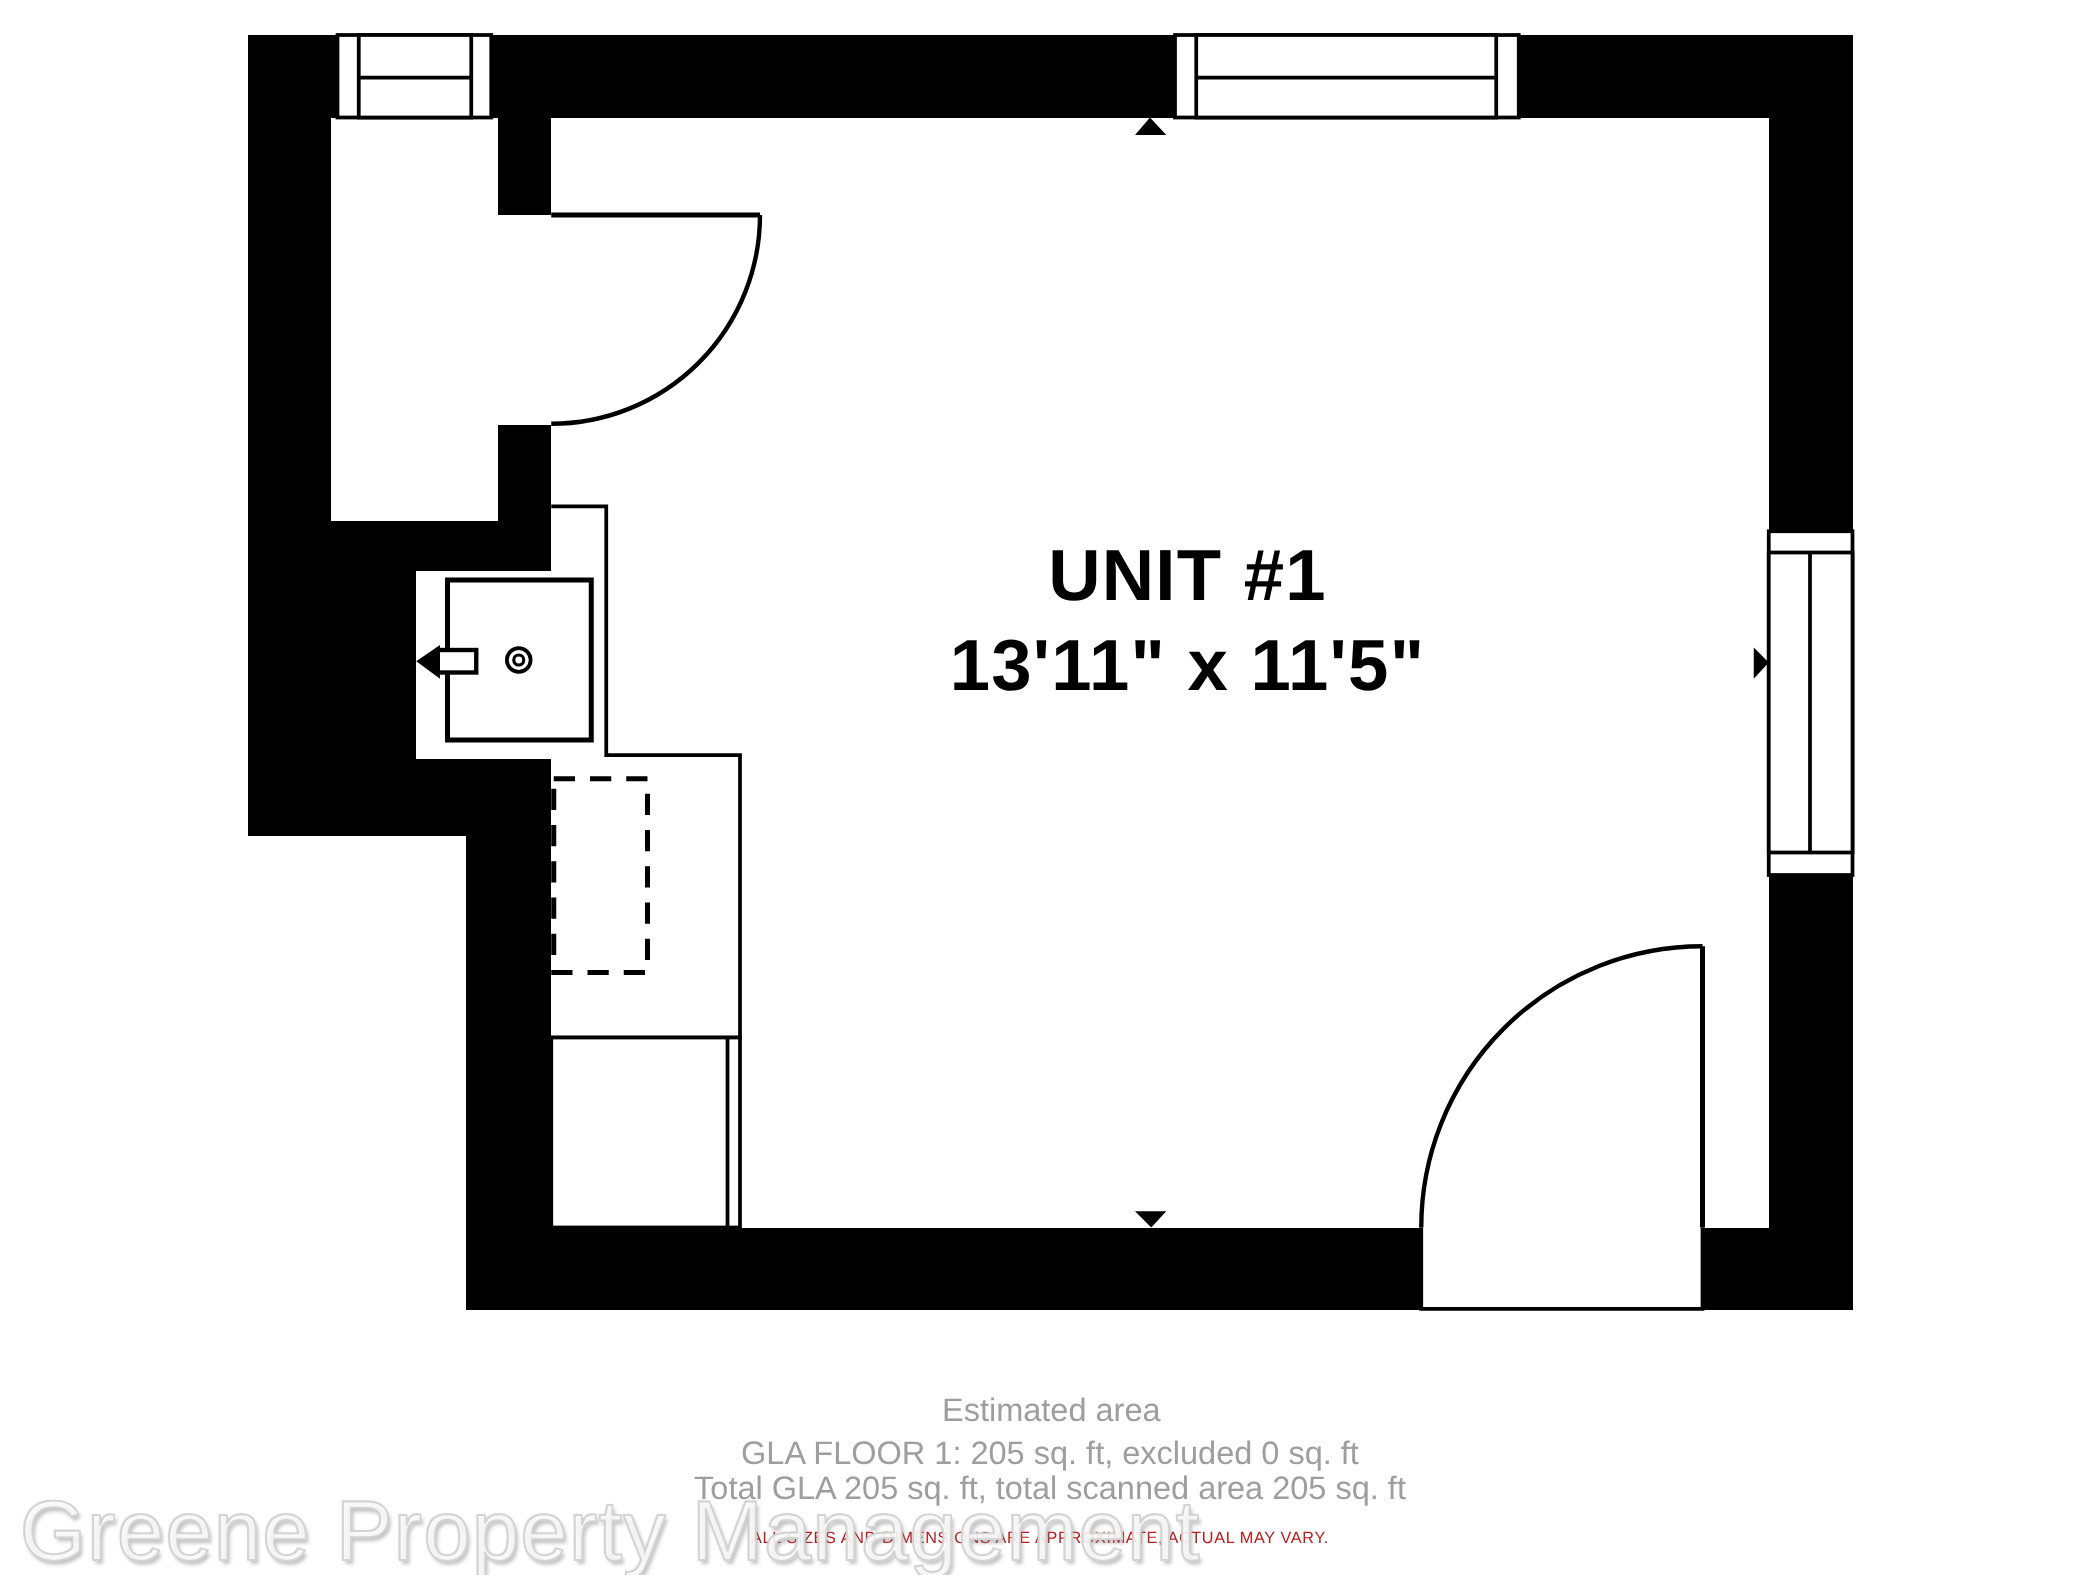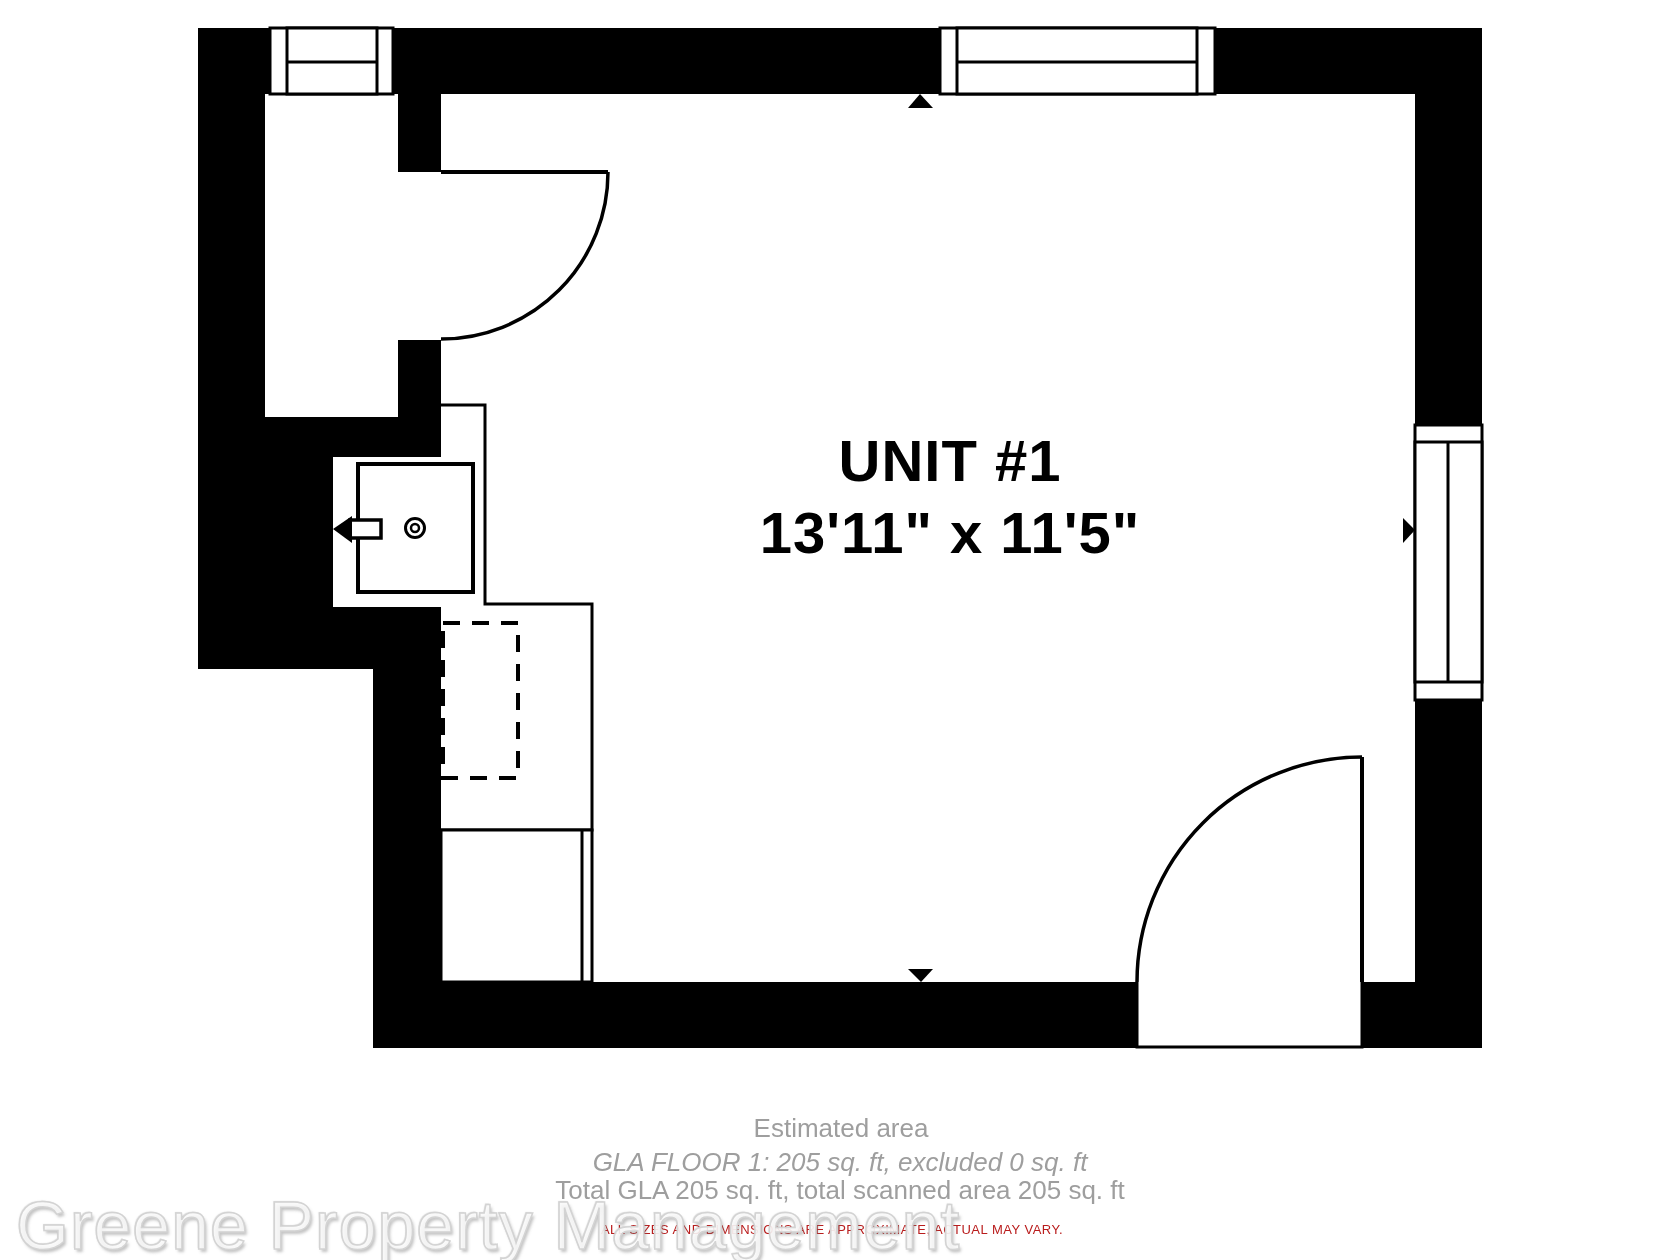--- a/index.html
+++ b/index.html
@@ -16,21 +16,21 @@
   }
   .room-dims {
     left:950px; top:499px; transform:translateX(-50%);
     font-size:58px; font-weight:bold; letter-spacing:1px; color:#000;
   }
   .footer-line {
     transform:translateX(-50%);
     font-size:26px; color:#9e9e9e; z-index:2;
   }
   .footer-title { left:841px; top:1113px; }
-  .footer-gla1  { left:840px; top:1147px;font-style:italic; }
+  .footer-gla1  { left:840px; top:1147px; }
   .footer-gla2  { left:840px; top:1175px; }
   .disclaimer {
     left:832px; top:1222px; transform:translateX(-50%);
     font-size:13px; letter-spacing:0.5px; color:#b91c1c; z-index:1;
   }
   .watermark {
     left:16px; top:1167px;
     font-size:68px; font-weight:normal; letter-spacing:1px; line-height:1.1;
     color:rgba(255,255,255,0.84);
     -webkit-text-stroke:1.5px #d3d3d3;

